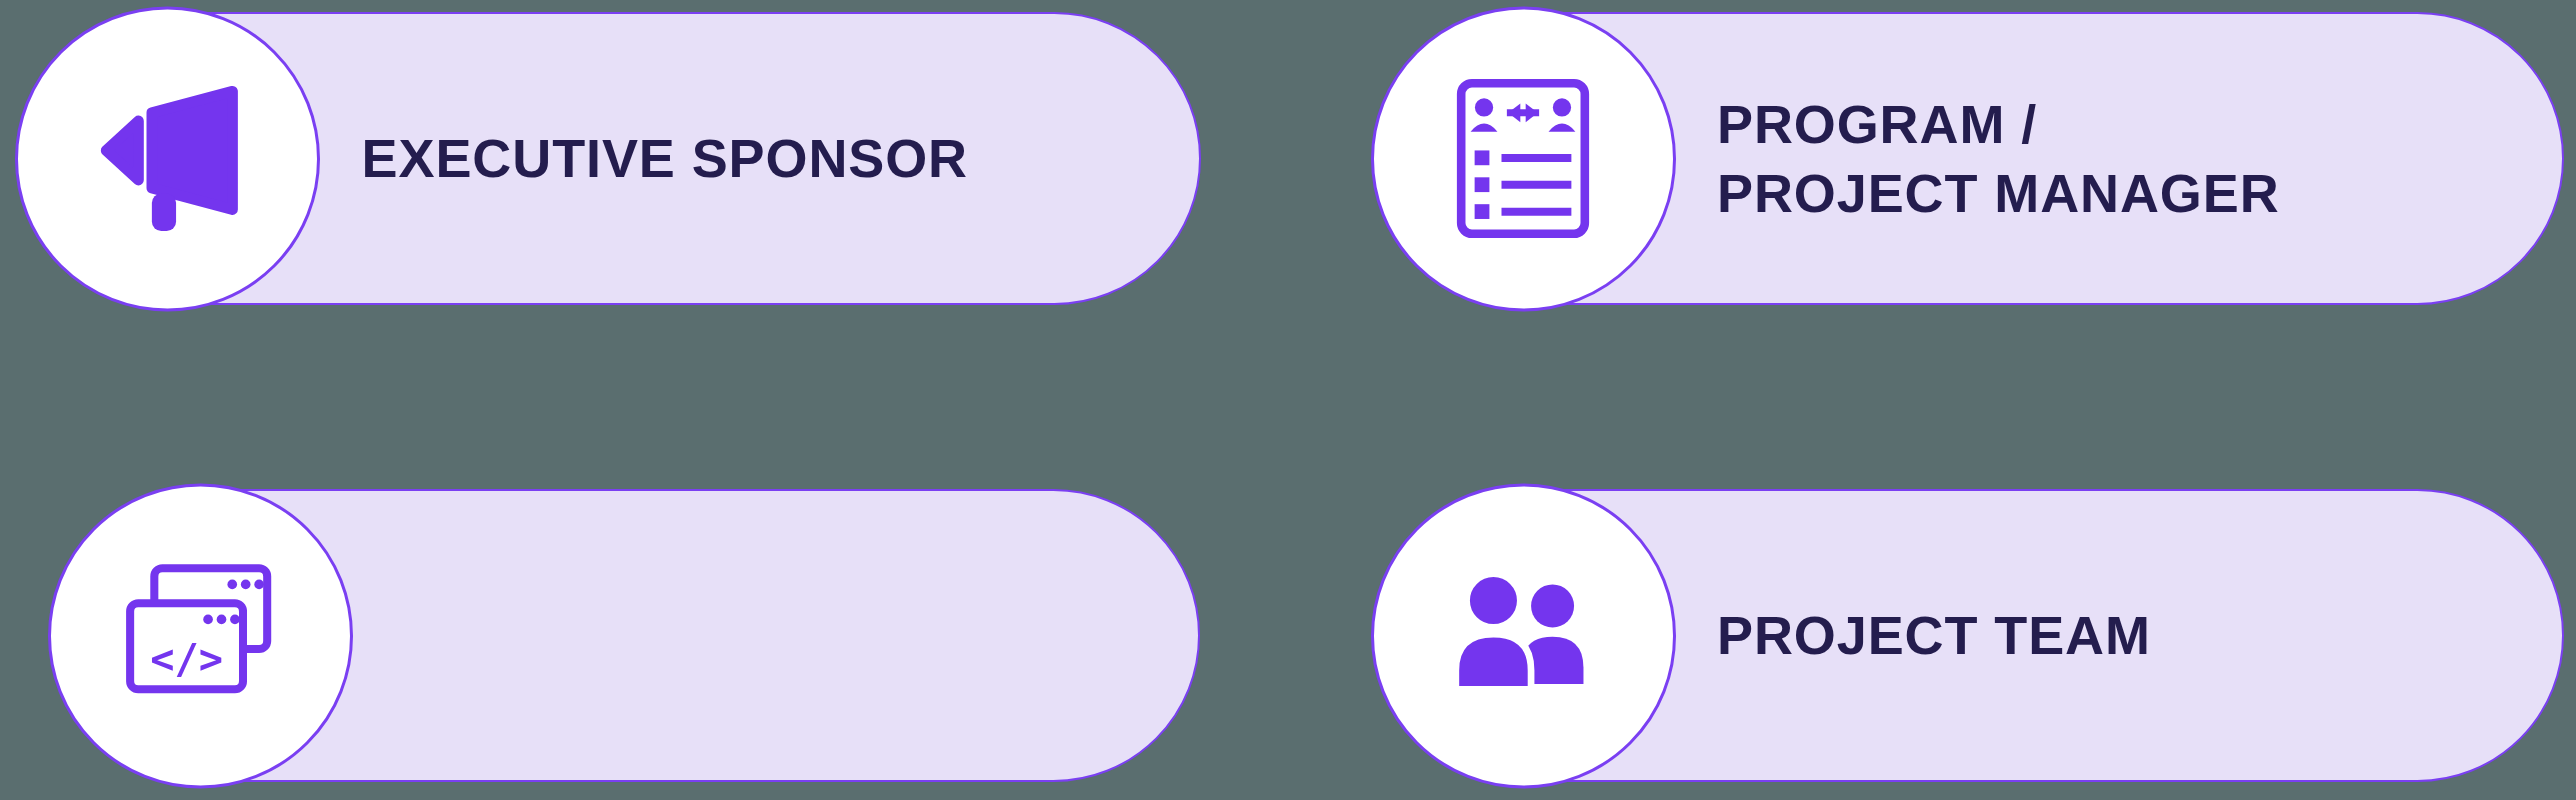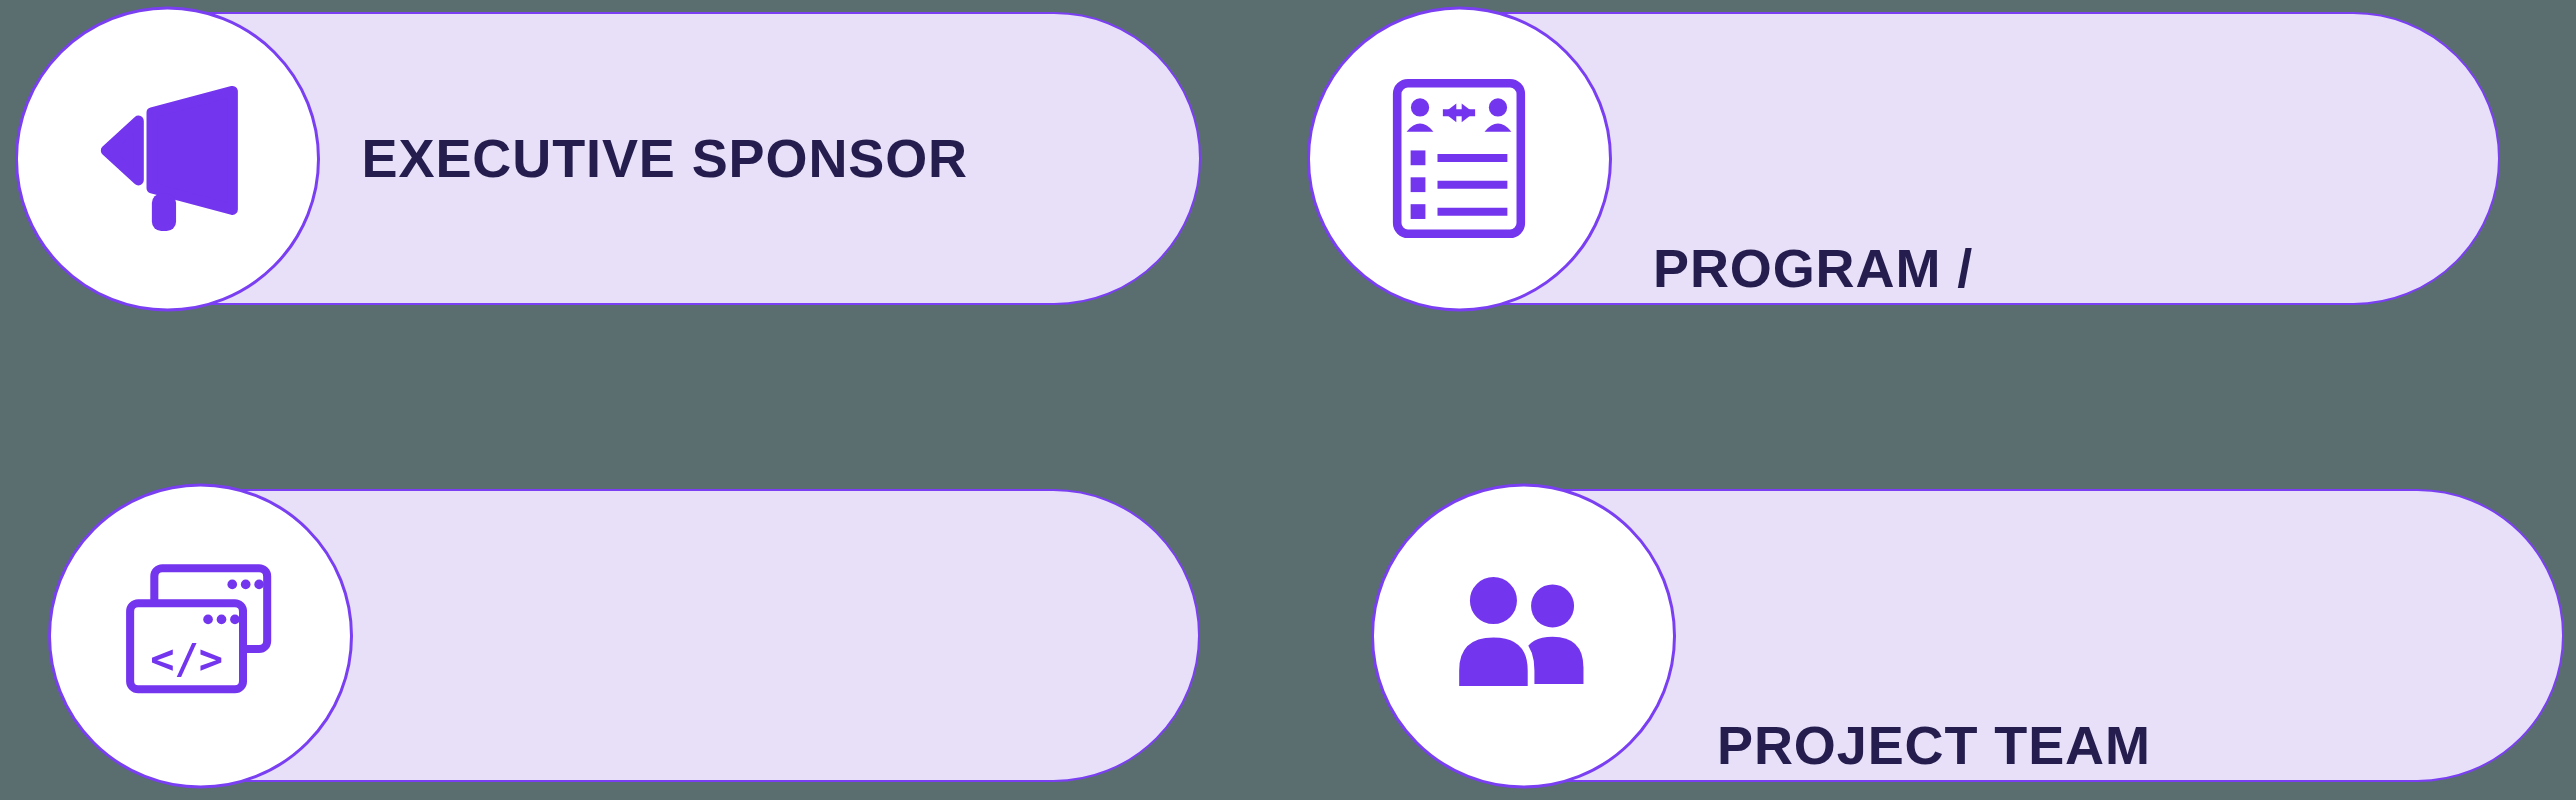--- a/index.html
+++ b/index.html
@@ -27,23 +27,23 @@
   .pill{
     position:absolute;
     height:293px;
     background:var(--pill-fill);
     border:2.6px solid var(--pill-border);
     border-radius:149px;
     display:flex;
     align-items:center;
   }
   .card-exec   { left:16.6px;   top:12.3px;  width:1184px; }
-  .card-program{ left:1308px; top:12.3px;  width:1192px;align-items:flex-end; }
+  .card-program{ left:1372px; top:12.3px;  width:1192px; }
   .card-tech   { left:49px;   top:489px; width:1151px; }
-  .card-team   { left:1372px; top:489px; width:1192px;align-items:flex-end; }
+  .card-team   { left:1372px; top:489px; width:1192px; }
   .icon-circle{
     position:absolute;
     left:-3.5px;
     top:50%;
     transform:translateY(-50%);
     width:305px;
     height:305px;
     background:var(--circle-fill);
     border:3.5px solid var(--circle-border);
     border-radius:50%;
@@ -106,20 +106,21 @@
         <rect x="14" y="29" width="5.5" height="5.5" fill="currentColor"></rect>
         <line x1="24" y1="31.8" x2="50" y2="31.8" stroke="currentColor" stroke-width="3"></line>
         <rect x="14" y="39" width="5.5" height="5.5" fill="currentColor"></rect>
         <line x1="24" y1="41.8" x2="50" y2="41.8" stroke="currentColor" stroke-width="3"></line>
         <rect x="14" y="49" width="5.5" height="5.5" fill="currentColor"></rect>
         <line x1="24" y1="51.8" x2="50" y2="51.8" stroke="currentColor" stroke-width="3"></line>
       </svg>
     </div>
     <div class="role-label">
       <span class="line">PROGRAM /</span>
+      <span class="line">PROJECT MANAGER</span>
     </div>
   </div>
 
   <div class="pill card-tech">
     <div class="icon-circle">
       <svg viewBox="0 0 64 64" aria-hidden="true">
 
         <rect x="15" y="7" width="42" height="30" rx="3" fill="none" stroke="currentColor" stroke-width="3"></rect>
         <circle cx="44" cy="13" r="1.8" fill="currentColor"></circle>
         <circle cx="49" cy="13" r="1.8" fill="currentColor"></circle>

